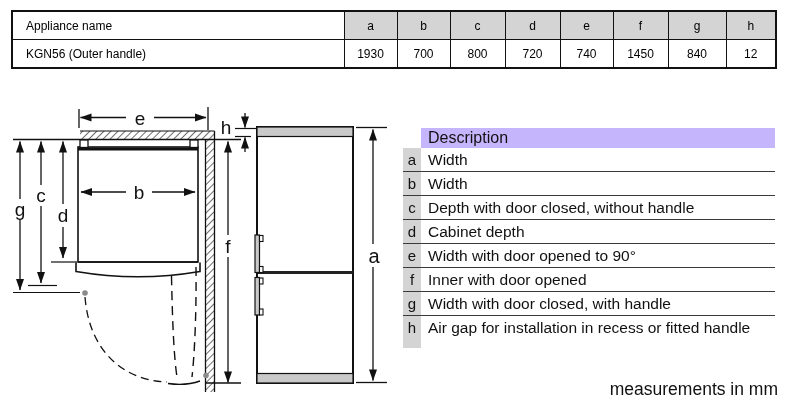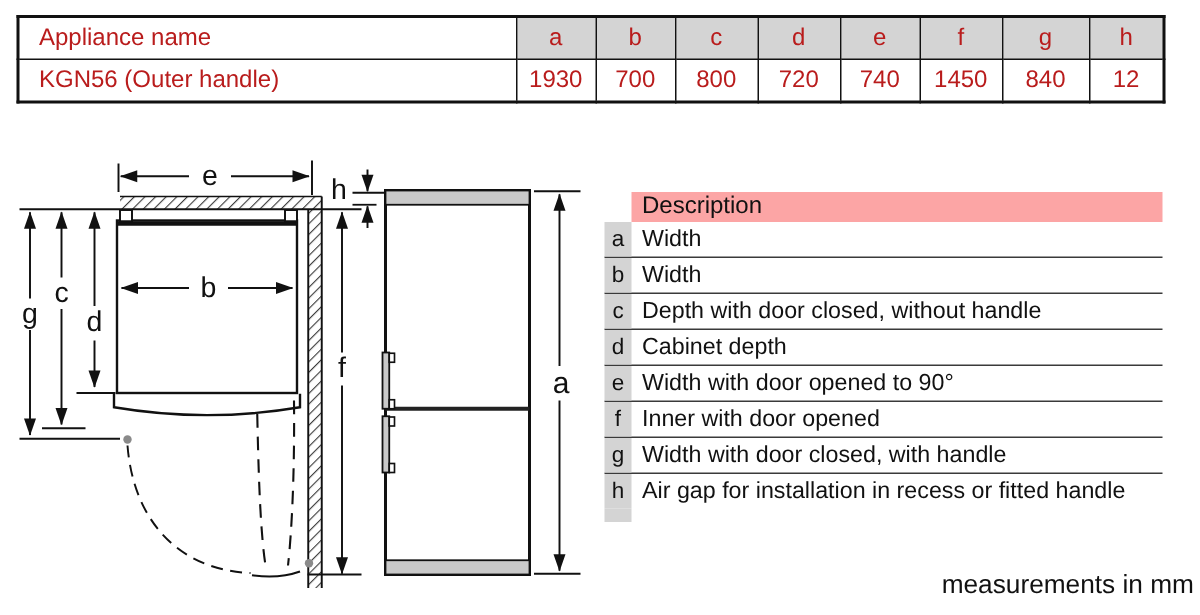--- a/index.html
+++ b/index.html
@@ -3,42 +3,42 @@
 <meta charset="utf-8">
 <style>
   html,body{margin:0;padding:0;background:#fff;}
   .stage{position:relative;width:800px;height:410px;background:#fff;overflow:hidden;
          font-family:"Liberation Sans",sans-serif;color:#111;}
 
   
   .spec-table{position:absolute;left:11px;top:10px;border-collapse:collapse;
               table-layout:fixed;border:2.5px solid #111;}
   .spec-table td{border:1.5px solid #111;height:27px;padding:0;text-align:center;
-                 font-size:16px;color:#b91c1c;white-space:nowrap;overflow:hidden;}
+                 font-size:12px;color:#000000;white-space:nowrap;overflow:hidden;}
   .spec-table td.name{text-align:left;padding-left:13px;}
   .spec-table tr.head td.letter{background:#d4d4d4;}
 
   
   .drawing{position:absolute;left:0;top:100px;}
   .drawing text{font-family:"Liberation Sans",sans-serif;font-size:19px;fill:#111;}
 
   
   .legend{position:absolute;left:403px;top:128px;width:372px;}
   .legend-row{display:flex;align-items:stretch;height:23px;}
   .legend-row.bordered{border-bottom:1.2px solid #3a3a3a;}
   .legend-row.head{height:20px;}
   .legend-key{width:18px;flex:none;background:#d4d4d4;display:flex;align-items:center;
               justify-content:center;font-size:15px;}
   .legend-row.head .legend-key{background:transparent;}
   .legend-text{flex:1;display:flex;align-items:center;padding-left:7px;font-size:15.5px;
                white-space:nowrap;overflow:hidden;}
-  .legend-row.head .legend-text{background:#fca5a5;font-size:16px;}
+  .legend-row.head .legend-text{background:#c4b5fd;font-size:16px;}
   .legend-row.tail{height:9px;}
 
-  .units{position:absolute;right:4px;top:379px;font-size:17.5px;color:#111;}
+  .units{position:absolute;right:22px;top:379px;font-size:17.5px;color:#111;}
 </style>
 </head>
 <body>
 
 <div class="stage">
 
   <table class="spec-table">
     <colgroup>
       <col style="width:332px">
         <col style="width:53px">

